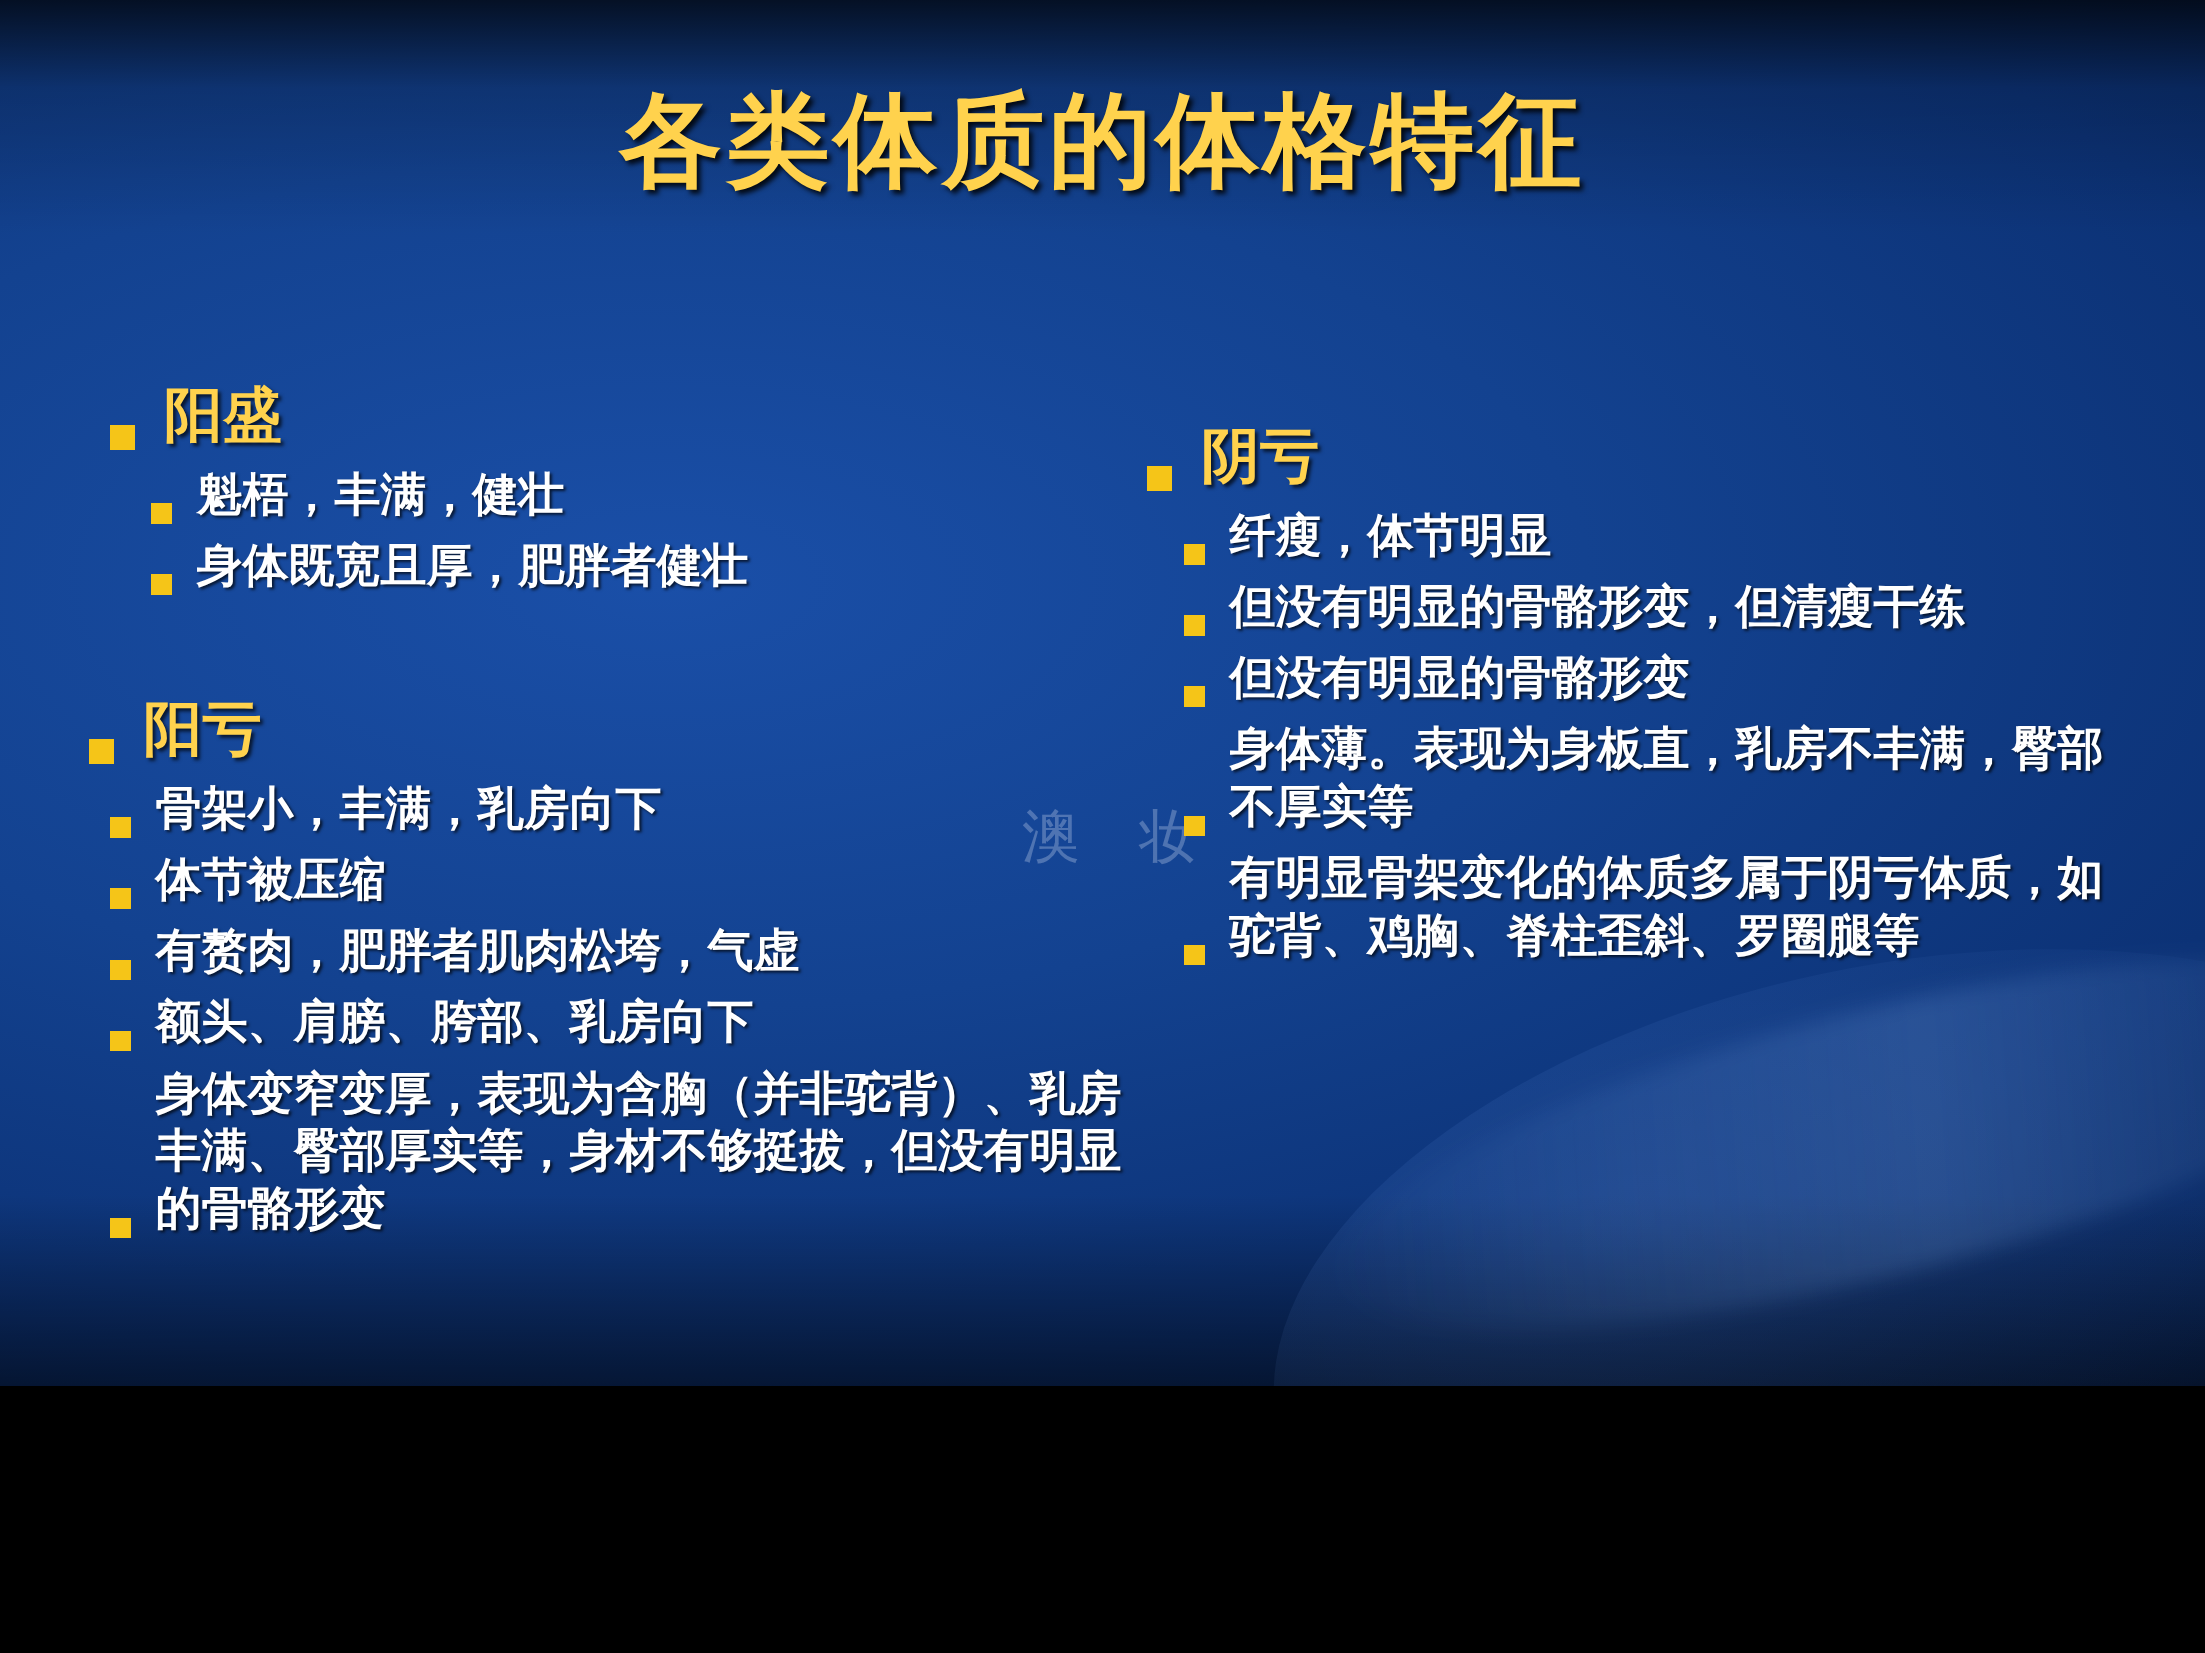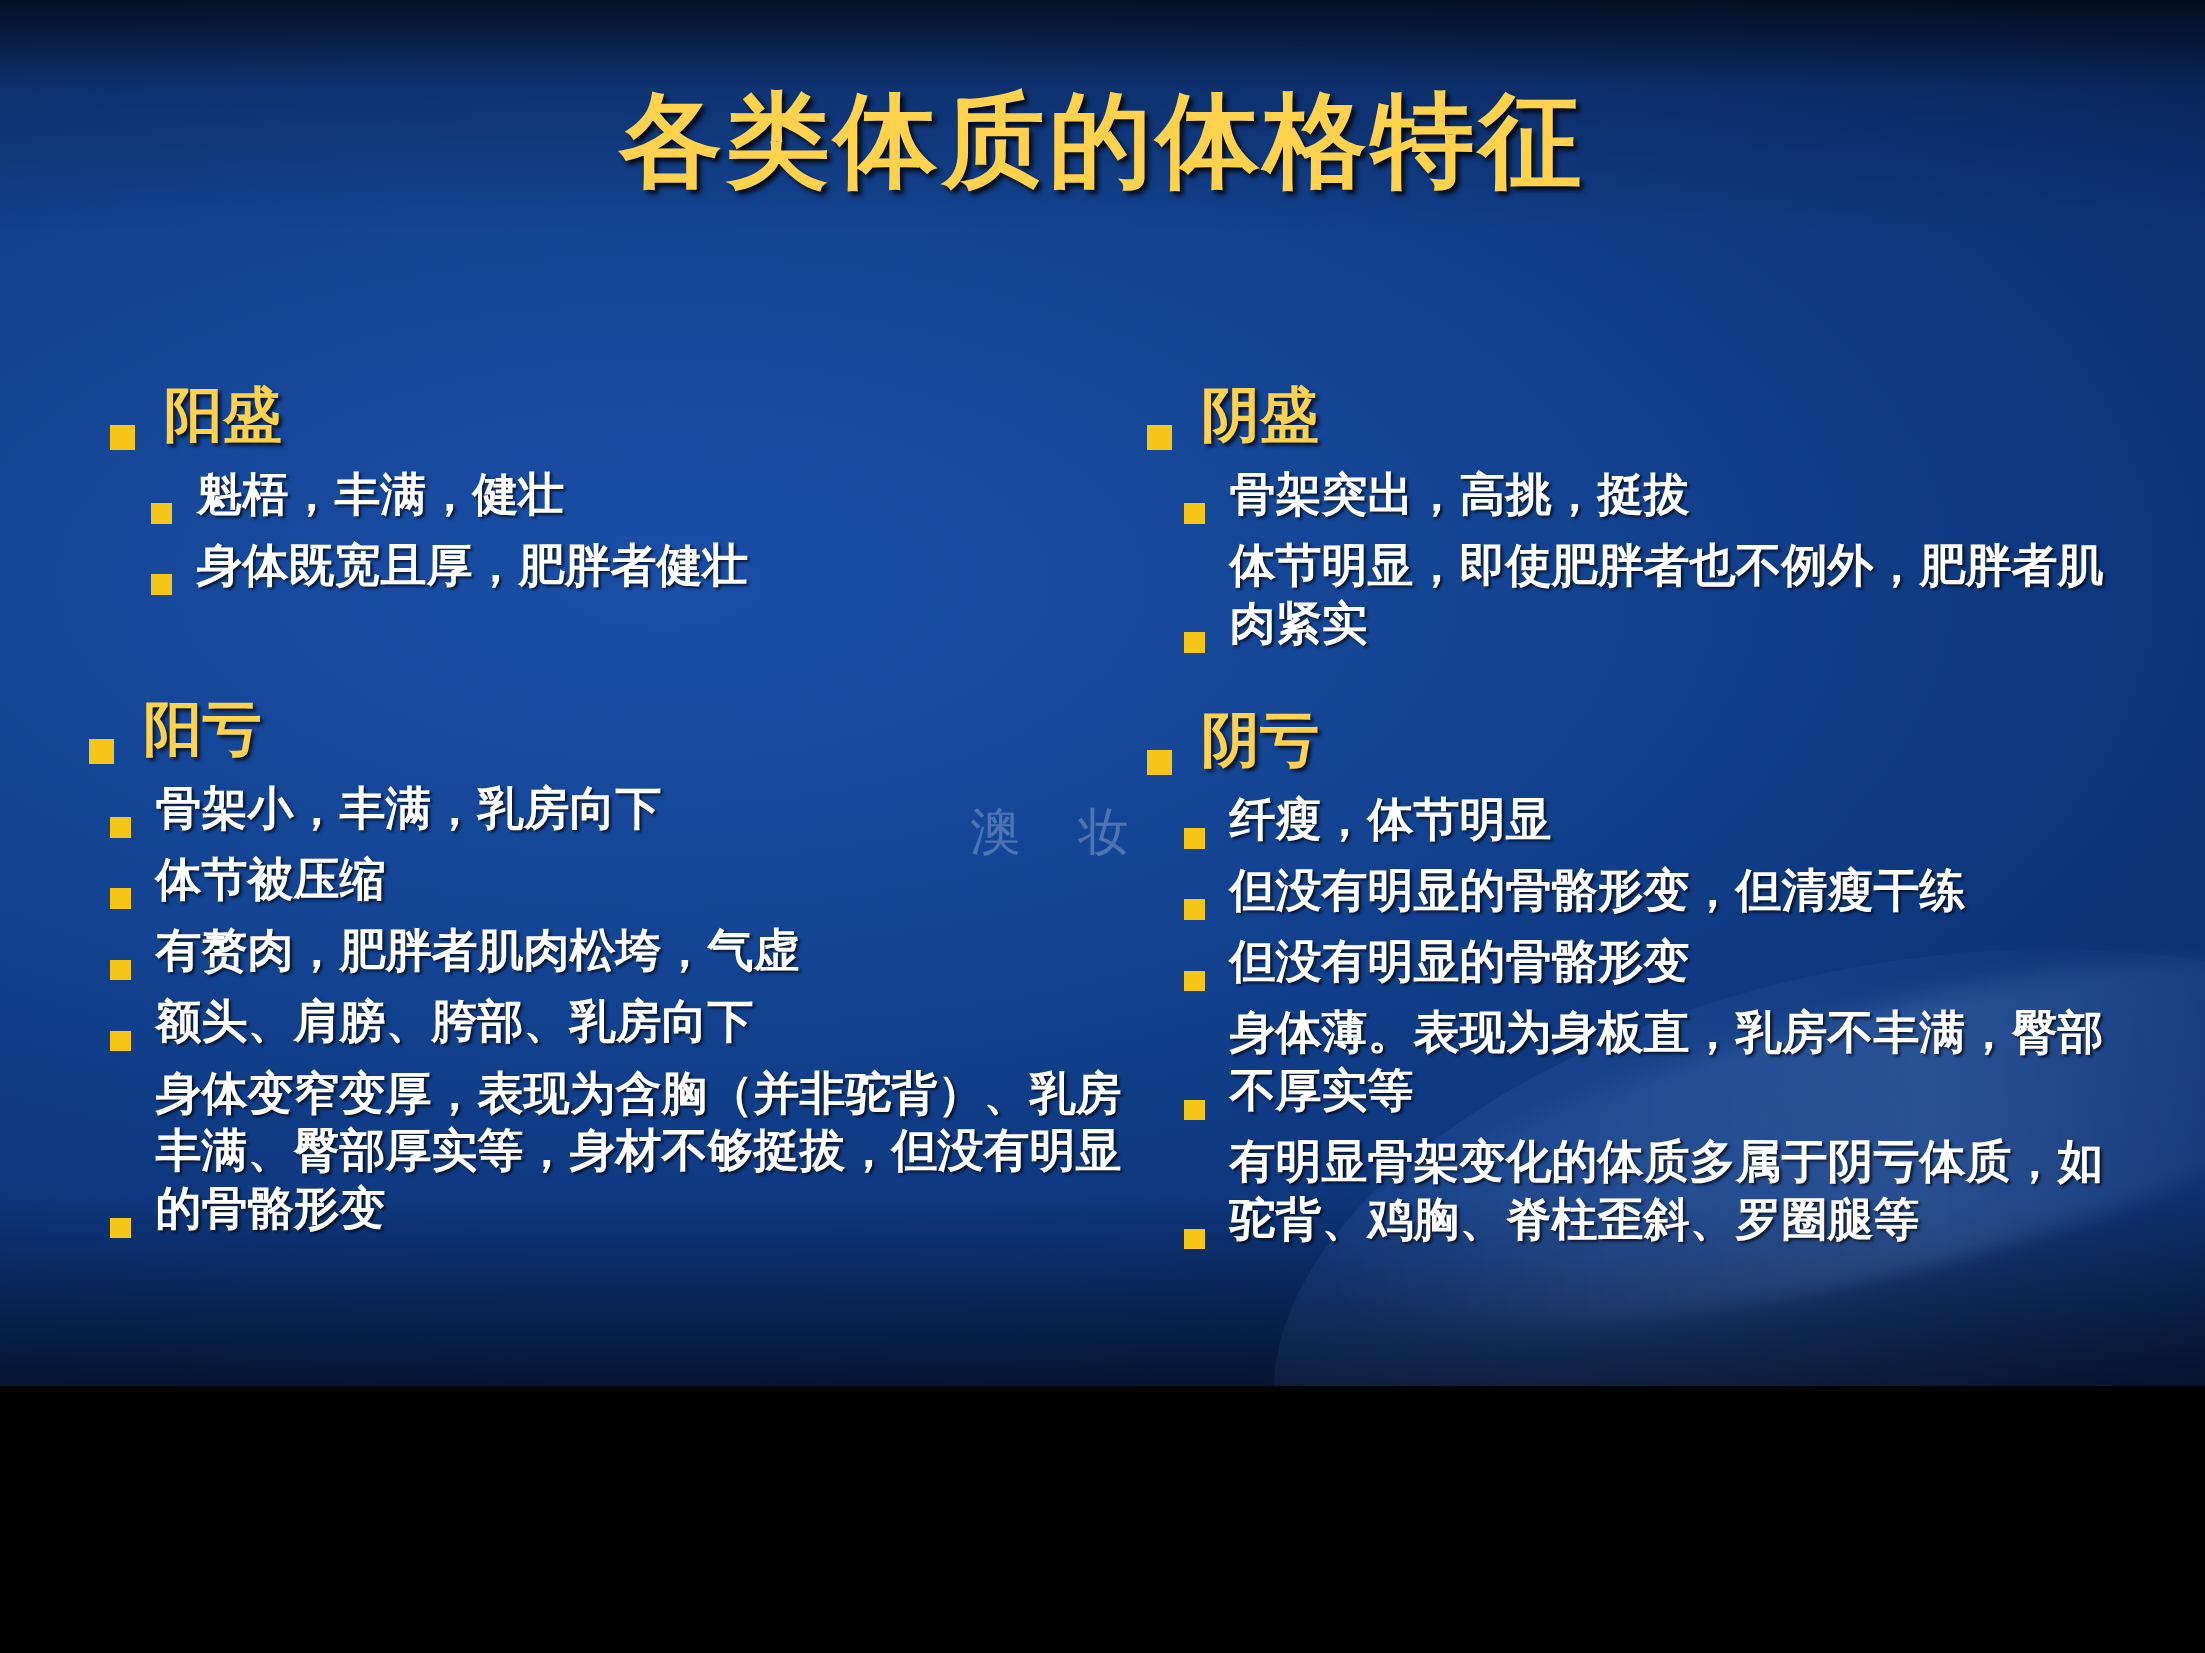--- a/index.html
+++ b/index.html
@@ -65,22 +65,22 @@
     font-size: 103px;
     font-weight: bold;
     letter-spacing: 4.4px;
     text-shadow: 3.7px 3.7px 5.1px rgba(0,0,0,0.85);
     line-height: 1.05;
   }
 
   .watermark {
     position: absolute;
     top: 798px;
-    left: 970px;
-    font-size: 51px;
+    left: 1022px;
+    font-size: 58px;
     color: rgba(215,225,245,0.30);
     letter-spacing: 22px;
     font-weight: normal;
     pointer-events: none;
   }
 
   .col {
     position: absolute;
     top: 382px;
   }
@@ -194,36 +194,20 @@
           <span class="sq"></span>
           <span class="txt">身体变窄变厚，表现为含胸（并非驼背）、乳房丰满、臀部厚实等，身材不够挺拔，但没有明显的骨骼形变</span>
         </div>
       </div>
     </div>
 
   </div>
 
   <div class="col col-right">
 
-    <div class="group">
-      <div class="head">
-        <span class="sq"></span>
-        <span class="txt">阴盛</span>
-      </div>
-      <div class="lvl2-r">
-        <div class="item">
-          <span class="sq"></span>
-          <span class="txt">骨架突出，高挑，挺拔</span>
-        </div>
-        <div class="item">
-          <span class="sq"></span>
-          <span class="txt">体节明显，即使肥胖者也不例外，肥胖者肌肉紧实</span>
-        </div>
-      </div>
-    </div>
 
     <div style="height:41px"></div>
 
     <div class="group">
       <div class="head">
         <span class="sq"></span>
         <span class="txt">阴亏</span>
       </div>
       <div class="lvl2-r">
         <div class="item">

